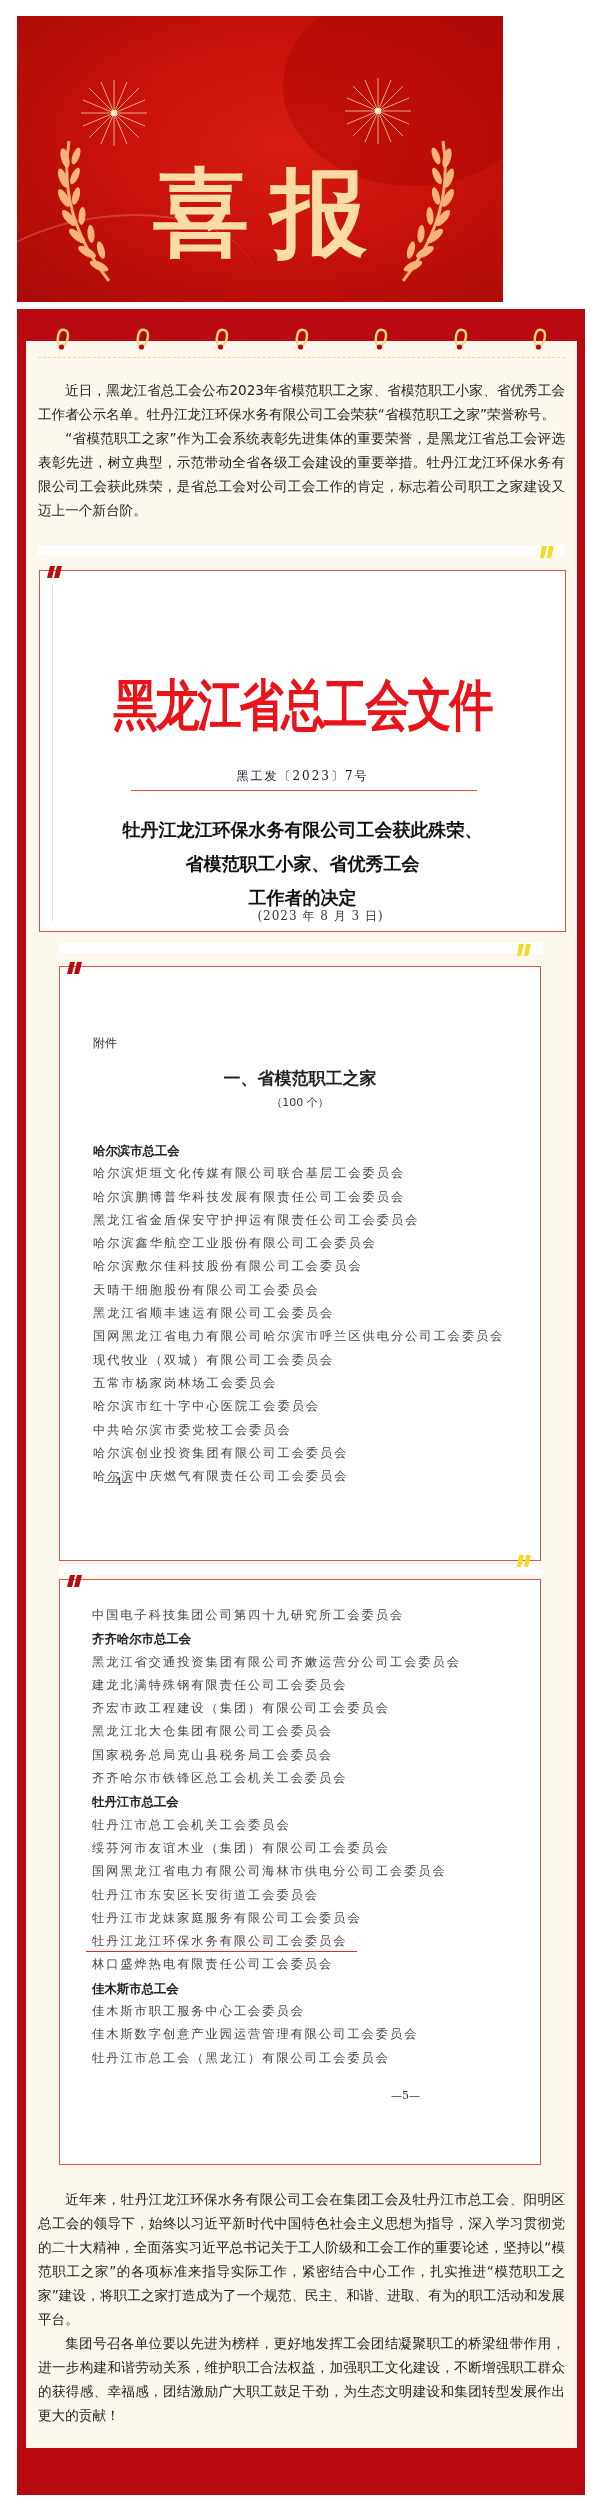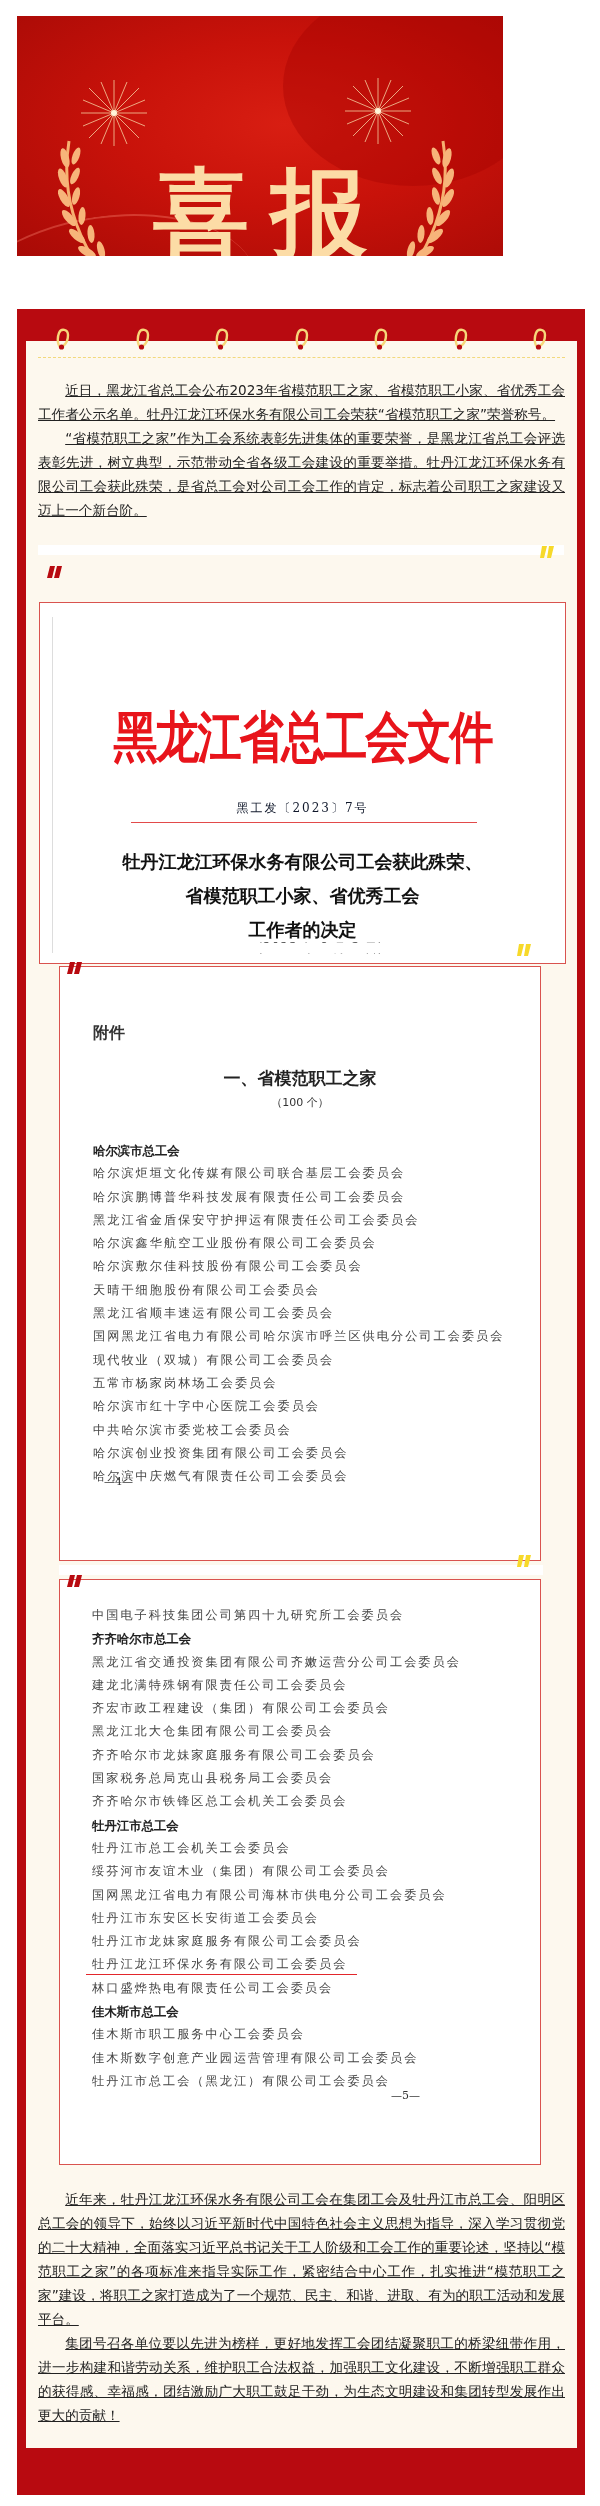--- a/index.html
+++ b/index.html
@@ -1,59 +1,59 @@
 <!DOCTYPE html>
 <html><head>
 <meta charset="utf-8">
 <style>
   * { margin: 0; padding: 0; box-sizing: border-box; }
   html, body { width: 600px; background: #ffffff; }
   body { position: relative; height: 2506px; font-family: "DejaVu Sans", "Liberation Sans", sans-serif; color: #222; overflow: hidden; }
 
   
-  .banner { position: absolute; left: 17px; top: 16px; width: 486px; height: 240px; overflow: hidden;
+  .banner { position: absolute; left: 17px; top: 16px; width: 486px; height: 286px; overflow: hidden;
     background: radial-gradient(ellipse at 55% 45%, #d81e12 0%, #c8120a 45%, #a80a06 100%); }
   .banner .sheen { position: absolute; left: -60px; top: 200px; width: 300px; height: 160px; border-top: 2px solid rgba(255,140,120,0.35); border-radius: 50%; transform: rotate(-8deg); }
   .banner .sheen2 { position: absolute; right: -40px; top: -30px; width: 260px; height: 200px; border-radius: 50%; background: rgba(160,0,0,0.35); }
   .firework { position: absolute; width: 70px; height: 70px; }
   .firework.left { left: 62px; top: 62px; }
   .firework.right { left: 326px; top: 60px; }
   .laurel { position: absolute; width: 70px; height: 150px; }
   .laurel.left { left: 32px; top: 120px; }
   .laurel.right { left: 376px; top: 120px; transform: scaleX(-1); }
   .banner-title { position: absolute; left: 0; top: 142px; width: 486px; text-align: center;
     font-family: "DejaVu Sans", sans-serif; font-weight: bold; font-size: 96px; letter-spacing: 22px; color: #fcdca6; line-height: 110px; padding-left: 22px; }
   .frame-full { position: absolute; left: 17px; top: 309px; width: 568px; height: 2186px; background: #b80a10; }
   .cream { position: absolute; left: 26px; top: 341px; width: 551px; height: 2107px; background: #fdf8ee; }
   .rings { position: absolute; left: 26px; top: 328px; width: 551px; height: 26px; }
   .ring { position: absolute; top: 0; width: 16px; height: 24px; }
   .dotline { position: absolute; left: 38px; top: 357px; width: 527px; border-top: 1px dashed #f2d97c; }
 
   .para { position: absolute; left: 38px; width: 527px; font-size: 13.6px; line-height: 24px; color: #222; text-align: justify; }
-  .para p { text-indent: 2em; text-decoration: underline; }
+  .para p { text-indent: 2em; }
 
   
   .strip { position: absolute; background: #ffffff; height: 10px; }
   .quote-close { position: absolute; width: 16px; height: 12px; }
   .quote-open { position: absolute; width: 16px; height: 12px; }
   .card { position: absolute; background: #ffffff; border: 1.5px solid #d9534f; }
   .card .vline { position: absolute; left: 12px; top: 14px; bottom: 10px; border-left: 1px solid #dddddd; }
 
   .doc-head { position: absolute; left: 0; width: 100%; text-align: center; font-family: "DejaVu Serif", "Liberation Serif", serif; }
   .doc-red { color: #e8141b; font-size: 44px; font-weight: bold; letter-spacing: -2px; transform: scaleY(1.25); transform-origin: top; }
   .doc-num { font-size: 12px; color: #0f172a; letter-spacing: 2px; }
   .doc-rule { position: absolute; left: 91px; width: 346px; border-top: 1.5px solid #e24a4a; }
   .doc-title { font-size: 18px; font-weight: bold; color: #111; line-height: 34px; }
   .doc-date { font-size: 12px; color: #333; letter-spacing: 1px; }
 
   .list { position: absolute; font-family: "DejaVu Serif", "Liberation Serif", serif; font-size: 12.2px; color: #444; letter-spacing: 2px; }
   .list .row { height: 23.3px; line-height: 23.3px; white-space: nowrap; }
   .list .grp { font-family: "DejaVu Sans", "Liberation Sans", sans-serif; font-weight: bold; color: #222; letter-spacing: 0; font-size: 12.4px; }
   .list .hl { display: inline-block; border-bottom: 1.5px solid #e2262b; padding-right: 10px; margin-left: -6px; padding-left: 6px; line-height: 20px; }
-  .attach-label { position: absolute; font-size: 16px; font-weight: bold; color: #333; }
+  .attach-label { position: absolute; font-size: 12px; font-weight: normal; color: #333; margin-top: 12px; }
   .sec-title { position: absolute; left: 0; width: 100%; text-align: center; font-family: "DejaVu Serif", "Liberation Serif", serif; font-size: 17px; font-weight: bold; color: #222; }
   .sec-count { position: absolute; left: 0; width: 100%; text-align: center; font-size: 11px; color: #333; }
   .pageno { position: absolute; font-family: "DejaVu Serif", "Liberation Serif", serif; font-size: 11px; color: #333; }
 </style>
 </head>
 <body>
 
 <div class="banner">
   <div class="sheen2"></div>
   <div class="sheen"></div>
@@ -175,21 +175,21 @@
 
 <div class="para" style="top:378px">
   <p>近日，黑龙江省总工会公布2023年省模范职工之家、省模范职工小家、省优秀工会工作者公示名单。牡丹江龙江环保水务有限公司工会荣获“省模范职工之家”荣誉称号。</p>
   <p>“省模范职工之家”作为工会系统表彰先进集体的重要荣誉，是黑龙江省总工会评选表彰先进，树立典型，示范带动全省各级工会建设的重要举措。牡丹江龙江环保水务有限公司工会获此殊荣，是省总工会对公司工会工作的肯定，标志着公司职工之家建设又迈上一个新台阶。</p>
 </div>
 
 <div class="strip" style="left:38px; top:545px; width:526px;"></div>
 <svg class="quote-close" style="left:540px; top:546px" viewBox="0 0 16 12">
     <path d="M2 0h5l-3 12h-4z M9 0h5l-3 12h-4z" fill="#f7d92a"></path>
   </svg>
-<div class="card" style="left:39px; top:570px; width:527px; height:362px;margin-top:32px;">
+<div class="card" style="left:39px; top:570px; width:527px; height:362px;">
   <div class="vline"></div>
   <div class="doc-head doc-red" style="top:98px">黑龙江省总工会文件</div>
   <div class="doc-head doc-num" style="top:197px">黑工发〔2023〕7号</div>
   <div class="doc-rule" style="top:219px"></div>
   <div class="doc-head doc-title" style="top:242px">
     <div>牡丹江龙江环保水务有限公司工会获此殊荣、</div>
     <div>省模范职工小家、省优秀工会</div>
     <div>工作者的决定</div>
   </div>
   <div class="doc-head doc-date" style="top:337px; top:337px;padding-left:36px;">(2023 年 8 月 3 日)</div>
@@ -234,21 +234,20 @@
     <path d="M2 0h5l-3 12h-4z M9 0h5l-3 12h-4z" fill="#f7d92a"></path>
   </svg>
 <div class="card" style="left:59px; top:1579px; width:482px; height:586px;">
   <div class="list" id="list5" style="left:32px; top:24px">
       <div class="row">中国电子科技集团公司第四十九研究所工会委员会</div>
       <div class="row grp">齐齐哈尔市总工会</div>
       <div class="row">黑龙江省交通投资集团有限公司齐嫩运营分公司工会委员会</div>
       <div class="row">建龙北满特殊钢有限责任公司工会委员会</div>
       <div class="row">齐宏市政工程建设（集团）有限公司工会委员会</div>
       <div class="row">黑龙江北大仓集团有限公司工会委员会</div>
-      <div class="row">齐齐哈尔市龙妹家庭服务有限公司工会委员会</div>
       <div class="row">国家税务总局克山县税务局工会委员会</div>
       <div class="row">齐齐哈尔市铁锋区总工会机关工会委员会</div>
       <div class="row grp">牡丹江市总工会</div>
       <div class="row">牡丹江市总工会机关工会委员会</div>
       <div class="row">绥芬河市友谊木业（集团）有限公司工会委员会</div>
       <div class="row">国网黑龙江省电力有限公司海林市供电分公司工会委员会</div>
       <div class="row">牡丹江市东安区长安街道工会委员会</div>
       <div class="row">牡丹江市龙妹家庭服务有限公司工会委员会</div>
       <div class="row"><span class="hl">牡丹江龙江环保水务有限公司工会委员会</span></div>
       <div class="row">林口盛烨热电有限责任公司工会委员会</div>

